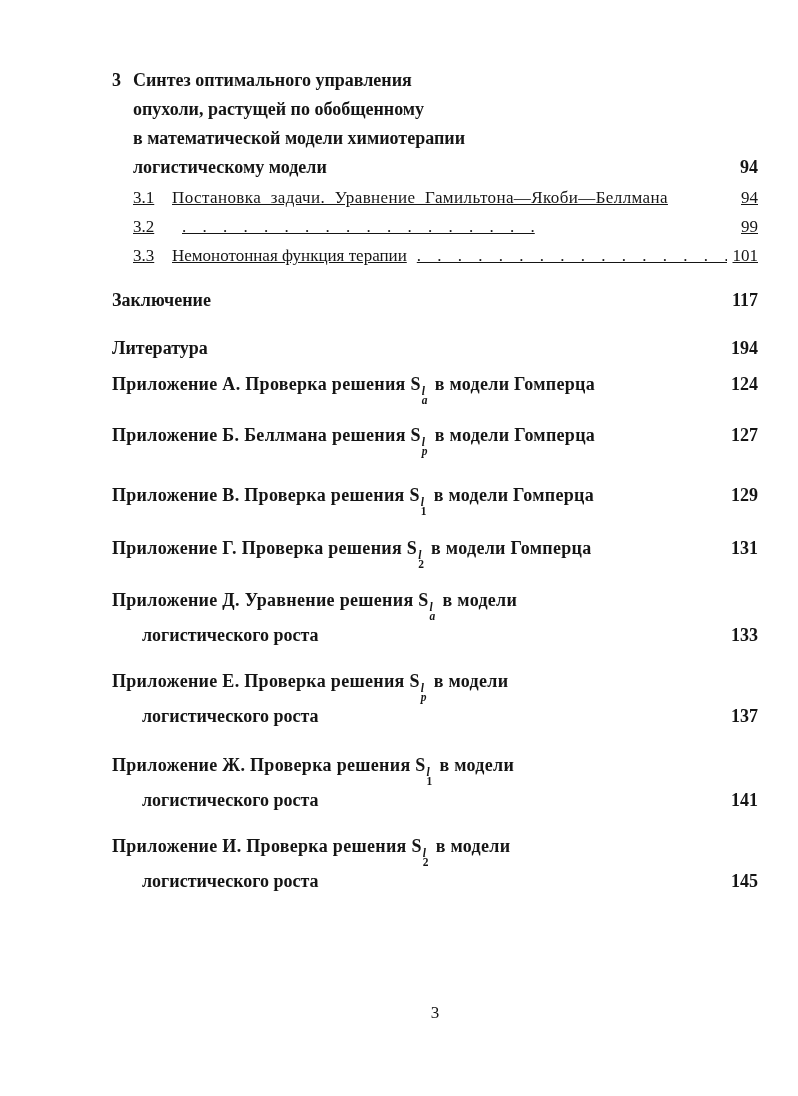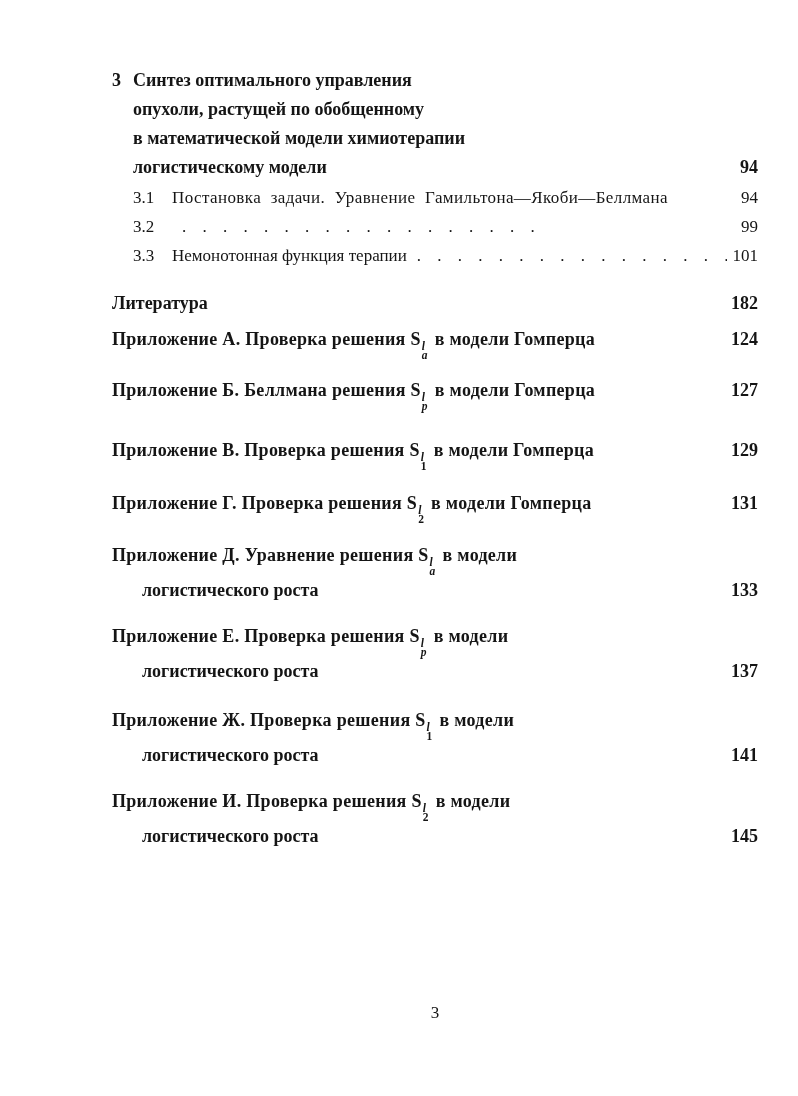--- a/index.html
+++ b/index.html
@@ -16,21 +16,21 @@
     left: 112px; top: 66px;
     width: 646px;
   }
   .row {
     display: flex;
     align-items: baseline;
     line-height: 29px;
     white-space: nowrap;
   }
   .bold { font-weight: bold; font-size: 18px; }
-  .sec  { font-size: 17px; }
+  .sec  { font-size: 17px; text-decoration: underline; }
   .chnum { display: inline-block; width: 21px; flex-shrink: 0; }
   .ind1 { padding-left: 21px; }
   .secnum { display: inline-block; margin-left: 21px; width: 39px; flex-shrink: 0; }
   .stretch { letter-spacing: 0.4px; word-spacing: 5px; }
   .pg { margin-left: auto; padding-left: 6px; }
   .dots {
     flex: 1 1 auto;
     overflow: hidden;
     white-space: nowrap;
     word-spacing: 12px;
@@ -91,23 +91,27 @@
     <span class="dots">. . . . . . . . . . . . . . . . . .</span>
     <span class="pg">99</span>
   </div>
   <div class="row sec">
     <span class="secnum">3.3</span>
     <span>Немонотонная функция терапии</span>
     <span class="dots">. . . . . . . . . . . . . . . . . .</span>
     <span class="pg">101</span>
   </div>
 
+  <div class="row bold" style="margin-top:16px">
+    <span>Заключение</span>
+    <span class="pg">117</span>
+  </div>
   <div class="row bold" style="margin-top:19px">
     <span>Литература</span>
-    <span class="pg">182</span>
+    <span class="pg">194</span>
   </div>
 
   <div class="row bold" style="margin-top:7px">
     <span class="apx-text"><span>Приложение А. Проверка решения</span> <span class="smath"><span>S</span><span class="scripts">
             <span class="it">l</span>
             <span class="it">a</span>
           </span></span> <span>в модели Гомперца</span></span>
     <span class="pg">124</span>
   </div>
   <div class="row bold" style="margin-top:16px">

